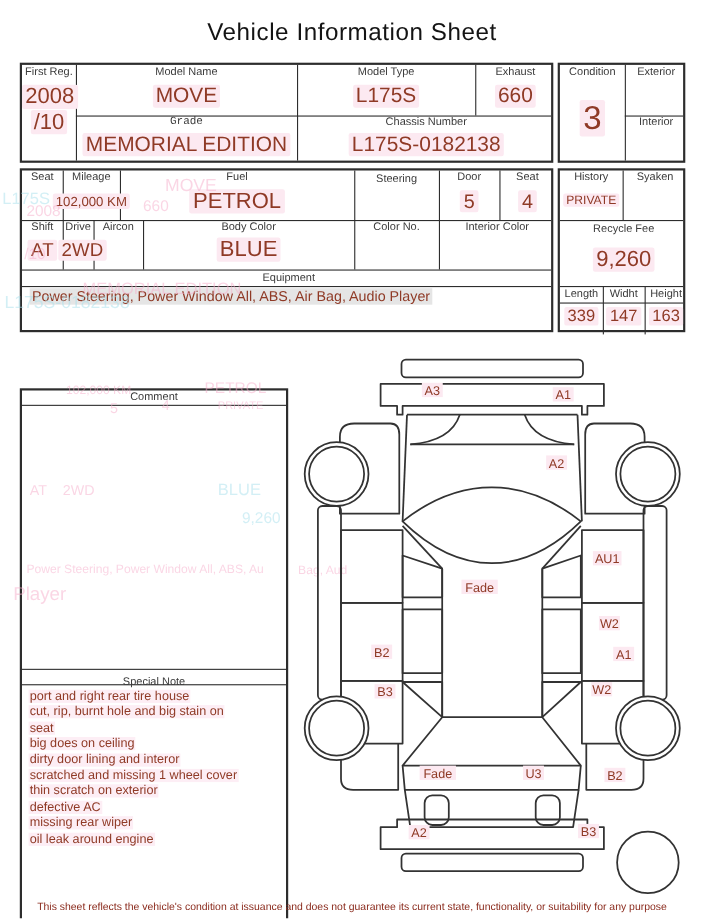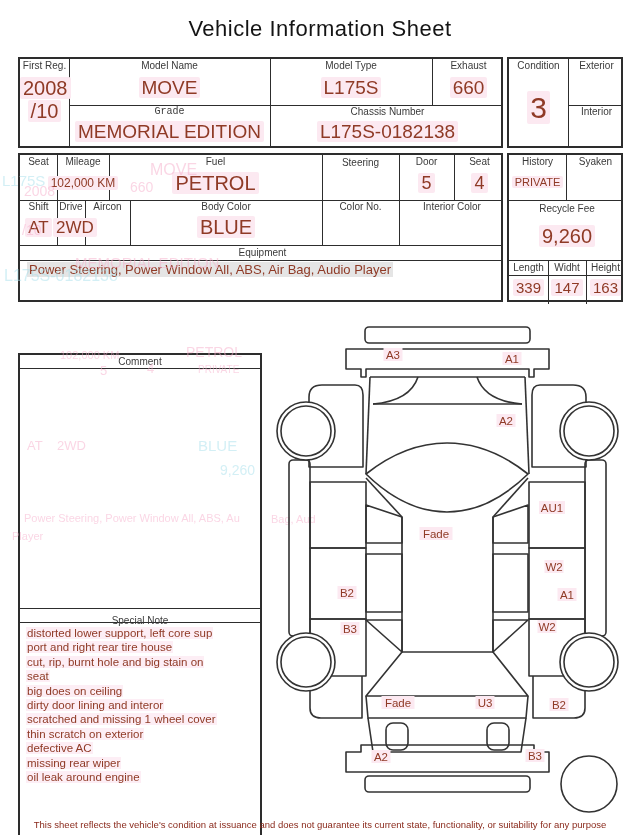--- a/index.html
+++ b/index.html
@@ -46,21 +46,21 @@
       <div class="ghost" style="left: 60px; top: 349px; font-size: 11px; color: rgb(246, 174, 203);">102,000 KM</div>
       <div class="ghost" style="left: 186px; top: 344px; font-size: 14px; color: rgb(246, 174, 203);">PETROL</div>
       <div class="ghost" style="left: 100px; top: 363px; font-size: 13px; color: rgb(246, 174, 203);">5</div>
       <div class="ghost" style="left: 147px; top: 361px; font-size: 13px; color: rgb(246, 174, 203);">4</div>
       <div class="ghost" style="left: 198px; top: 364px; font-size: 10px; color: rgb(246, 174, 203);">PRIVATE</div>
       <div class="ghost" style="left: 27px; top: 438px; font-size: 13px; color: rgb(246, 174, 203);">AT</div>
       <div class="ghost" style="left: 57px; top: 438px; font-size: 13px; color: rgb(246, 174, 203);">2WD</div>
       <div class="ghost" style="left: 198px; top: 437px; font-size: 15px; color: rgb(169, 224, 236);">BLUE</div>
       <div class="ghost" style="left: 220px; top: 462px; font-size: 14px; color: rgb(169, 224, 236);">9,260</div>
       <div class="ghost" style="left: 24px; top: 512px; font-size: 11px; color: rgb(246, 174, 203);">Power Steering, Power Window  All, ABS, Au</div>
-      <div class="ghost" style="left: 12px; top: 530px; font-size: 11px; color: rgb(246, 174, 203);">Player</div>
+      <div class="ghost" style="left: 12px; top: 530px; font-size: 17px; color: rgb(246, 174, 203);">Player</div>
       <div class="ghost" style="left: 271px; top: 513px; font-size: 11px; color: rgb(246, 174, 203);">Bag, Aud</div>
     </div>
 
   <div class="box" style="left:18px;top:57px;width:485px;height:91px;">
     <div class="vline" style="left:49px;top:0;bottom:0;"></div>
     <div class="vline" style="left:250px;top:0;bottom:0;"></div>
     <div class="vline" style="left:412px;top:0;height:46px;"></div>
     <div class="hline" style="left:49px;top:46px;right:0;"></div>
 
     <div class="lbl" style="left:0;top:1px;width:49px;">First Reg.</div>
@@ -156,21 +156,20 @@
     <div class="val v15" style="left:77px;top:120px;width:39px;line-height:26px;"><span>163</span></div>
   </div>
 
   <div class="box" style="left:18px;top:313px;width:244px;height:506px;margin-top:40px;">
     <div class="hline" style="left:0;top:13px;right:0;"></div>
     <div class="hline" style="left:0;top:253px;right:0;"></div>
     <div class="hline" style="left:0;top:267px;right:0;"></div>
     <div class="lbl" style="left:0;top:1px;width:240px;">Comment</div>
     <div class="lbl" style="left:0;top:260px;width:240px;">Special Note</div>
     <div id="note-lines">
-        <div class="note-line"><span>distorted lower support, left core sup</span></div>
         <div class="note-line"><span>port and right rear tire house</span></div>
         <div class="note-line"><span>cut, rip, burnt hole and big stain on</span></div>
         <div class="note-line"><span>seat</span></div>
         <div class="note-line"><span>big does on ceiling</span></div>
         <div class="note-line"><span>dirty door lining and interor</span></div>
         <div class="note-line"><span>scratched and missing 1 wheel cover</span></div>
         <div class="note-line"><span>thin scratch on exterior</span></div>
         <div class="note-line"><span>defective AC</span></div>
         <div class="note-line"><span>missing rear wiper</span></div>
         <div class="note-line"><span>oil leak around engine</span></div>

